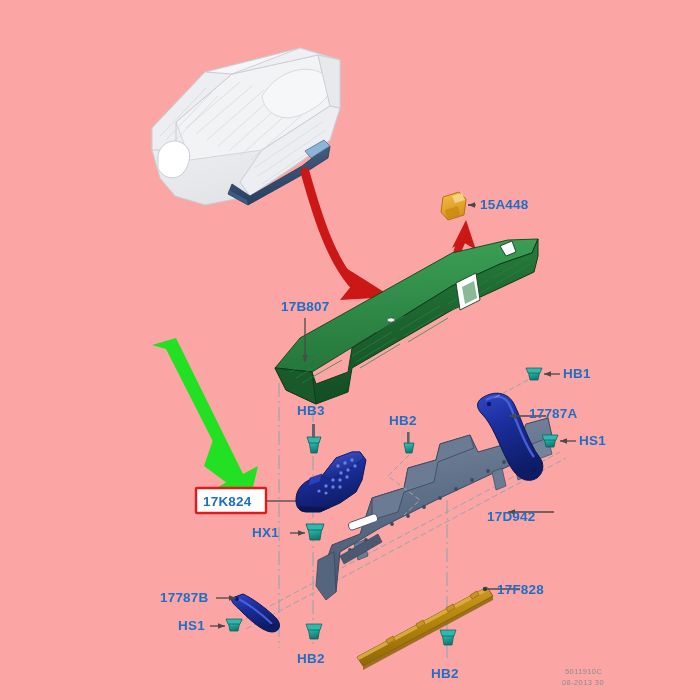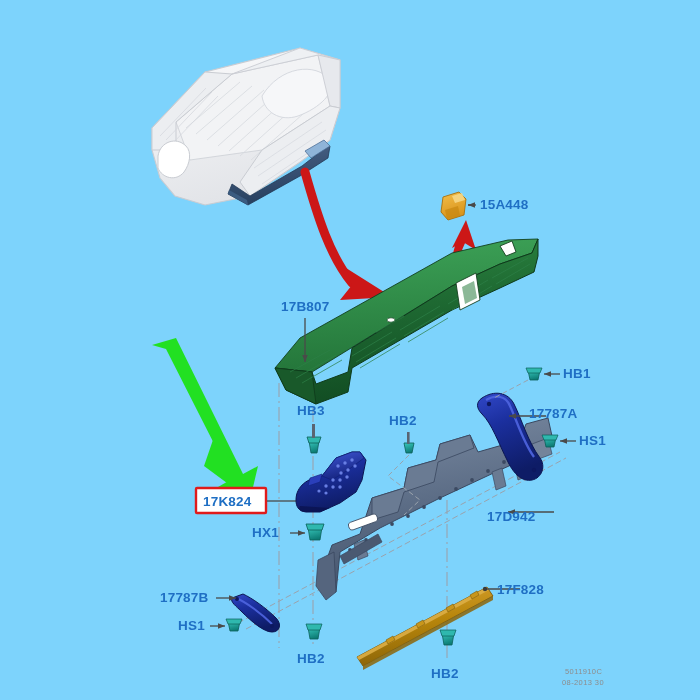--- a/index.html
+++ b/index.html
@@ -2,21 +2,21 @@
 <html><head>
 <meta charset="utf-8">
 <title>Parts Diagram</title>
 <style>
   html,body{margin:0;padding:0;background:#ffffff;}
   body{
     width:700px;height:700px;
     font-family:"Liberation Sans", sans-serif;
     overflow:hidden;position:relative;
   }
-  #diagram-root{position:absolute;left:0;top:0;width:700px;height:700px;background:#7dd3fc;}
+  #diagram-root{position:absolute;left:0;top:0;width:700px;height:700px;background:#fca5a5;}
   svg#scene{position:absolute;left:0;top:0;width:700px;height:700px;display:block;}
 
   .plabel{
     font-family:"Liberation Sans", sans-serif;
     font-weight:bold;
     font-size:13px;
     fill:#1f6fc4;
     letter-spacing:0.2px;
   }
   .plabel.big{font-size:13.5px;}

